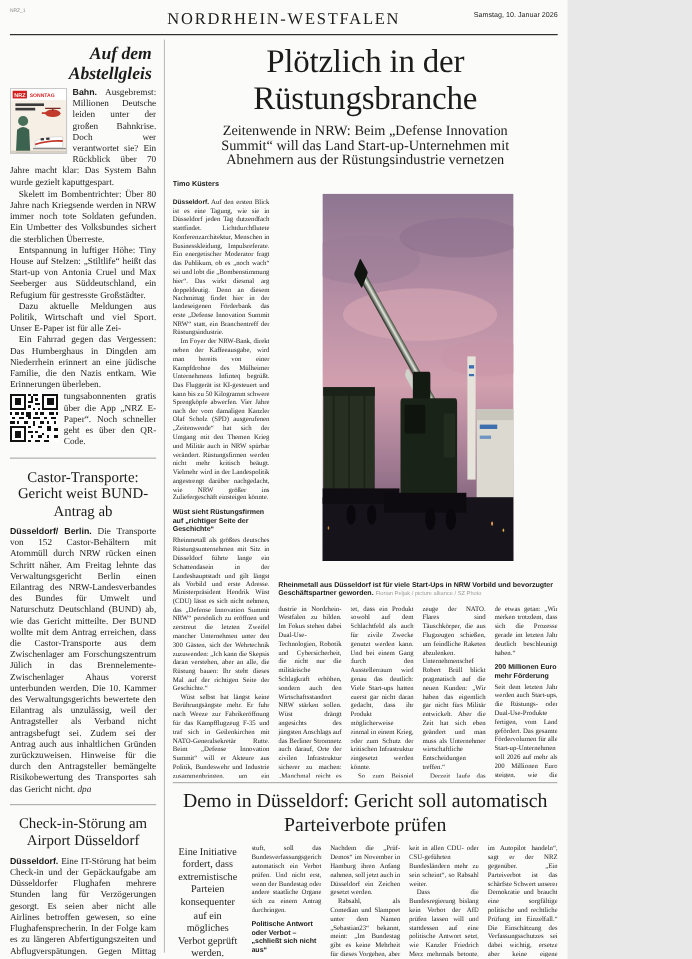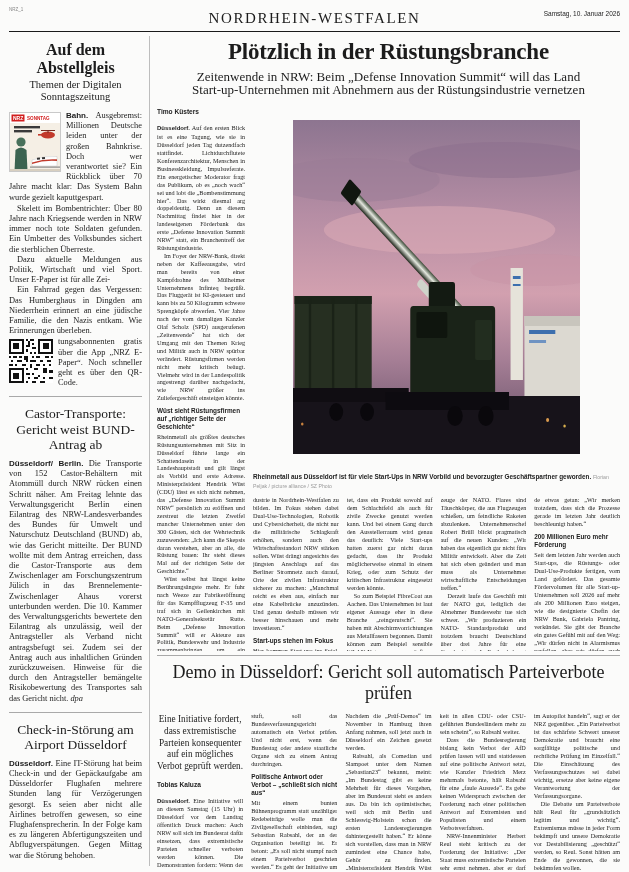--- a/index.html
+++ b/index.html
@@ -1,16 +1,16 @@
 <!DOCTYPE html>
 <html lang="de"><head>
 <meta charset="utf-8">
 <style>
   html,body{margin:0;padding:0;background:#e8e8e8;}
-  .page{width:629px;height:872px;background:#fbfbfa;box-sizing:border-box;padding:4px 9px 0 9px;
+  .page{width:516px;height:872px;background:#fbfbfa;box-sizing:border-box;padding:4px 9px 0 9px;
         font-family:"Liberation Serif",serif;color:#1c1c1c;overflow:hidden;position:relative;}
   
   .pghead{position:relative;height:24px;}
   .edition{position:absolute;left:0;top:3px;font:4.5px "Liberation Sans",sans-serif;color:#888;}
   .sect-title{text-align:center;font-size:15px;letter-spacing:1.6px;font-weight:400;margin:0;padding-top:6px;}
   .pgdate{position:absolute;right:0;top:6px;font:6.5px "Liberation Sans",sans-serif;color:#222;}
   .head-rule{border:none;border-top:1.7px solid #1a1a1a;margin:3px 0 0 0;}
   
   .content{display:flex;height:838px;overflow:hidden;}
   .sidebar{width:133px;flex:none;padding-right:7px;overflow:hidden;}
@@ -20,30 +20,30 @@
   .bt{font-size:6.2px;line-height:8px;text-align:justify;margin:0;hyphens:auto;}
   .ind{text-indent:7px;}
   .lead{font-family:"Liberation Sans",sans-serif;font-weight:bold;font-size:6px;}
   .subhead{font:bold 6.4px/7.9px "Liberation Sans",sans-serif;margin:5px 0 2px 0;}
   .author{font:bold 6.6px "Liberation Sans",sans-serif;margin:4px 0 9px 0;}
   .dpa{font-style:italic;}
   
   .side-bt{font-size:8.4px;line-height:10.2px;text-align:justify;margin:0;hyphens:auto;}
   .side-bt.ind{text-indent:8px;}
   .side-lead{font-family:"Liberation Sans",sans-serif;font-weight:bold;font-size:8px;}
-  .side-title{font-size:16px;line-height:17.5px;text-align:center;font-weight:bold;margin:9px 4px 3px 4px;}
+  .side-title{font-size:16px;line-height:17.5px;text-align:right;font-weight:bold;margin:9px 4px 3px 4px;font-style:italic;}
   .side-sub{font-size:10.5px;line-height:12px;text-align:center;margin:0 6px 8px 6px;}
   .cover-row{overflow:hidden;margin-bottom:1px;}
   .cover{float:left;width:50px;height:58px;margin:1px 5px 2px 0;border:0.5px solid #c9c9c9;}
   .qr-row{overflow:hidden;margin-top:1px;}
   .qr{float:left;width:44px;height:44px;margin:2px 5px 1px 0;}
   .side-rule{border:none;border-top:1px solid #a9a9a9;margin:8px 0 0 0;}
   .side-head{font-size:13.5px;line-height:15.5px;font-weight:400;text-align:center;margin:9px 0 6px 0;}
   
-  .art-headline{font-size:23px;font-weight:700;text-align:center;margin:7px 0 5px 0;letter-spacing:-0.2px;}
+  .art-headline{font-size:30px;font-weight:400;text-align:center;margin:7px 0 5px 0;letter-spacing:-0.2px;}
   .art-deck{font-size:13px;line-height:13.2px;text-align:center;margin:0 30px 8px 30px;}
   .art-body{display:flex;gap:8px;height:547px;overflow:hidden;}
   .c1{width:88px;flex:none;overflow:hidden;}
   .c1 .bt{line-height:7.9px;}
   .rightblock{flex:1;display:flex;flex-direction:column;overflow:hidden;}
   .photo{height:334px;flex:none;position:relative;overflow:hidden;}
   .photo svg{display:block;width:100%;height:100%;}
   .caption{font:bold 6.4px/7.8px "Liberation Sans",sans-serif;margin:3px 0 5px 0;}
   .photocredit{font-weight:normal;font-size:5.2px;color:#9a9a9a;}
   .cols4{display:flex;gap:8px;flex:1;overflow:hidden;}
@@ -64,21 +64,20 @@
     <span class="edition">NRZ_1</span>
     <h1 class="sect-title">NORDRHEIN-WESTFALEN</h1>
     <span class="pgdate">Samstag, 10. Januar 2026</span>
   </div>
   <hr class="head-rule">
 
   <div class="content">
 
     <aside class="sidebar">
       <h2 class="side-title">Auf dem Abstellgleis</h2>
-      <p class="side-sub">Themen der Digitalen Sonntagszeitung</p>
 
       <div class="cover-row">
         <svg class="cover" viewBox="0 0 50 58">
           <rect x="0" y="0" width="50" height="58" fill="#f5efe5"></rect>
           <rect x="0" y="0" width="50" height="10" fill="#ffffff"></rect>
           <rect x="1.5" y="1.5" width="13" height="7" fill="#d21e1e"></rect>
           <text x="3" y="7" font-family="Liberation Sans, sans-serif" font-size="5" font-weight="bold" fill="#ffffff">NRZ</text>
           <text x="17" y="7" font-family="Liberation Sans, sans-serif" font-size="4.6" font-weight="bold" fill="#d21e1e">SONNTAG</text>
           <rect x="4" y="13" width="26" height="2.4" fill="#3a3a3a"></rect>
           <rect x="4" y="17" width="18" height="2.4" fill="#3a3a3a"></rect>
@@ -97,20 +96,21 @@
             <path d="M22 49.5 Q34 45.5 47 46.3 L47 48 Q34 47 22 51 Z" fill="#c23a2b"></path>
             <rect x="27" y="44.6" width="3" height="2" fill="#333" transform="rotate(-4 28 46)"></rect>
             <rect x="32" y="44.2" width="3" height="2" fill="#333" transform="rotate(-4 33 45)"></rect>
             <rect x="20" y="53.5" width="30" height="1.2" fill="#8a8a8a"></rect>
           </g>
           <rect x="0" y="56" width="50" height="2" fill="#d8cfc0"></rect>
         </svg>
         <p class="side-bt"><b class="side-lead">Bahn.</b> <span>Ausgebremst: Millionen Deutsche leiden unter der großen Bahnkrise. Doch wer verantwortet sie? Ein Rückblick über 70 Jahre macht klar: Das System Bahn wurde gezielt kaputtgespart.</span></p>
       </div>
       <p class="side-bt ind">Skelett im Bombentrichter: Über 80 Jahre nach Kriegsende werden in NRW immer noch tote Soldaten gefunden. Ein Umbetter des Volksbundes sichert die sterblichen Überreste.</p>
+      <p class="side-bt ind">Entspannung in luftiger Höhe: Tiny House auf Stelzen: „Stiltlife“ heißt das Start-up von Antonia Cruel und Max Seeberger aus Süddeutschland, ein Refugium für gestresste Großstädter.</p>
       <p class="side-bt ind">Dazu aktuelle Meldungen aus Politik, Wirtschaft und viel Sport. Unser E-Paper ist für alle Zei-</p>
       <p class="side-bt ind">Ein Fahrrad gegen das Vergessen: Das Humberghaus in Dingden am Niederrhein erinnert an eine jüdische Familie, die den Nazis entkam. Wie Erinnerungen überleben.</p>
       <div class="qr-row">
         <svg class="qr" viewBox="0 0 21 21" shape-rendering="crispEdges">
           <rect width="21" height="21" fill="#fff"></rect>
           <g fill="#111">
             <rect x="0" y="0" width="7" height="7"></rect>
               <rect x="14" y="0" width="7" height="7"></rect>
               <rect x="0" y="14" width="7" height="7"></rect>
             <rect x="1" y="1" width="5" height="5" fill="#fff"></rect>

